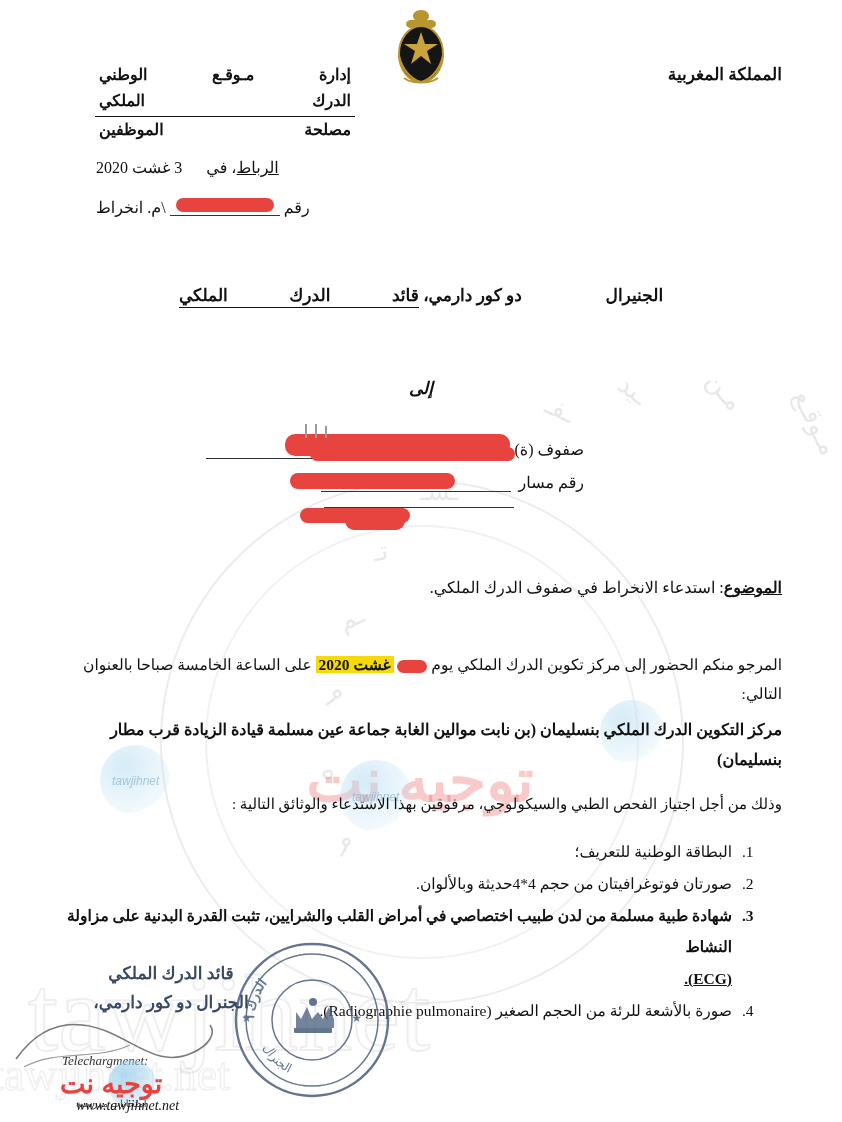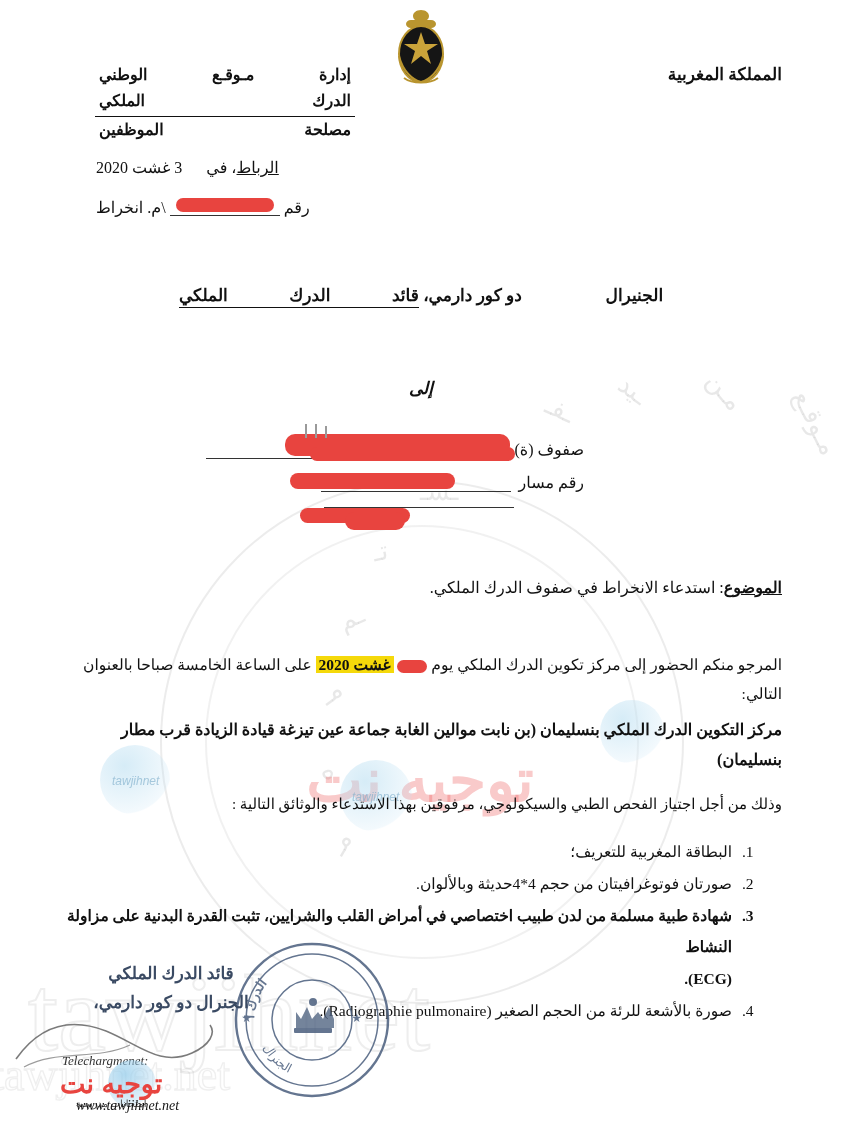--- a/index.html
+++ b/index.html
@@ -255,21 +255,21 @@
   .after-line { display: block; margin-top: 14px; font-size: 15px;}
 
   ol.docs {
     margin: 18px 10px 0 0;
     padding-right: 34px;
     font-size: 15.5px;
     line-height: 2.05;
   }
   ol.docs li { padding-right: 6px; }
   ol.docs li.bold { font-weight: bold; }
-  .ecg { display: block; font-weight: bold; }
+  .ecg { display: block; font-weight: bold; text-decoration: underline; }
 
   
   .stamp {
     position: absolute;
     left: 232px;
     top: 940px;
     width: 160px;
     height: 160px;
     z-index: 4;
     opacity: 0.85;
@@ -474,26 +474,26 @@
   <div class="subject">
     <span class="k">الموضوع</span><span>: استدعاء الانخراط في صفوف الدرك الملكي.</span>
   </div>
 
   <div class="body-block">
     <div>
       <span>المرجو منكم الحضور إلى مركز تكوين الدرك الملكي يوم</span>
       <span style="display:inline-block; width:30px; height:13px; background:#e8443f; border-radius:7px; vertical-align:middle;"></span>
       <span class="hl">غشت 2020</span>
       <span>على الساعة الخامسة صباحا بالعنوان التالي:</span>
-      <span class="addr-bold">مركز التكوين الدرك الملكي بنسليمان (بن نابت موالين الغابة جماعة عين تيزغة قيادة الزيادة قرب مطار بنسليمان)</span>
+      <span class="addr-bold">مركز التكوين الدرك الملكي بنسليمان (بن نابت موالين الغابة جماعة عين مسلمة قيادة الزيادة قرب مطار بنسليمان)</span>
       <span class="after-line">وذلك من أجل اجتياز الفحص الطبي والسيكولوجي، مرفوقين بهذا الاستدعاء والوثائق التالية :</span>
     </div>
 
     <ol class="docs">
-      <li><span>البطاقة المغربية للتعريف؛</span></li>
+      <li><span>البطاقة الوطنية للتعريف؛</span></li>
       <li><span>صورتان فوتوغرافيتان من حجم 4*4حديثة وبالألوان.</span></li>
       <li class="bold">
         <span>شهادة طبية مسلمة من لدن طبيب اختصاصي في أمراض القلب والشرايين، تثبت القدرة البدنية على مزاولة النشاط</span>
         <span class="ecg">(ECG).</span>
       </li>
       <li><span>صورة بالأشعة للرئة من الحجم الصغير (Radiographie pulmonaire).</span></li>
     </ol>
   </div>
 
   <svg class="stamp" viewBox="0 0 160 160">

